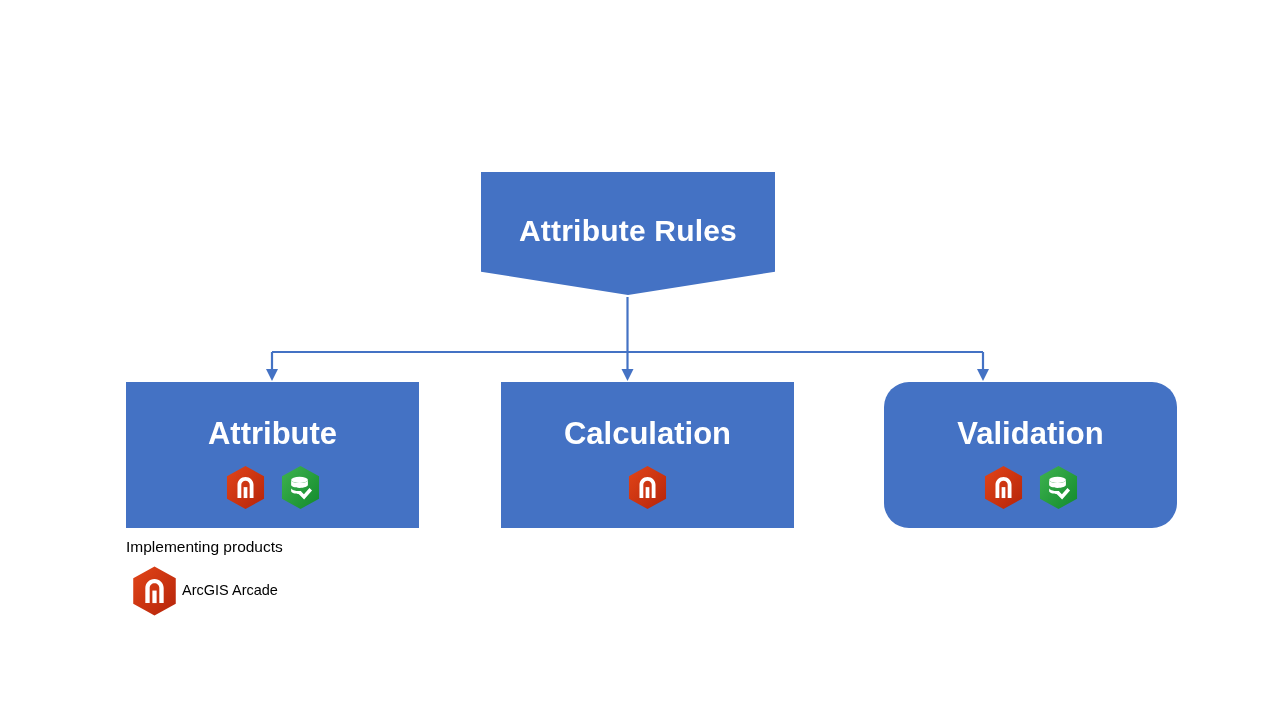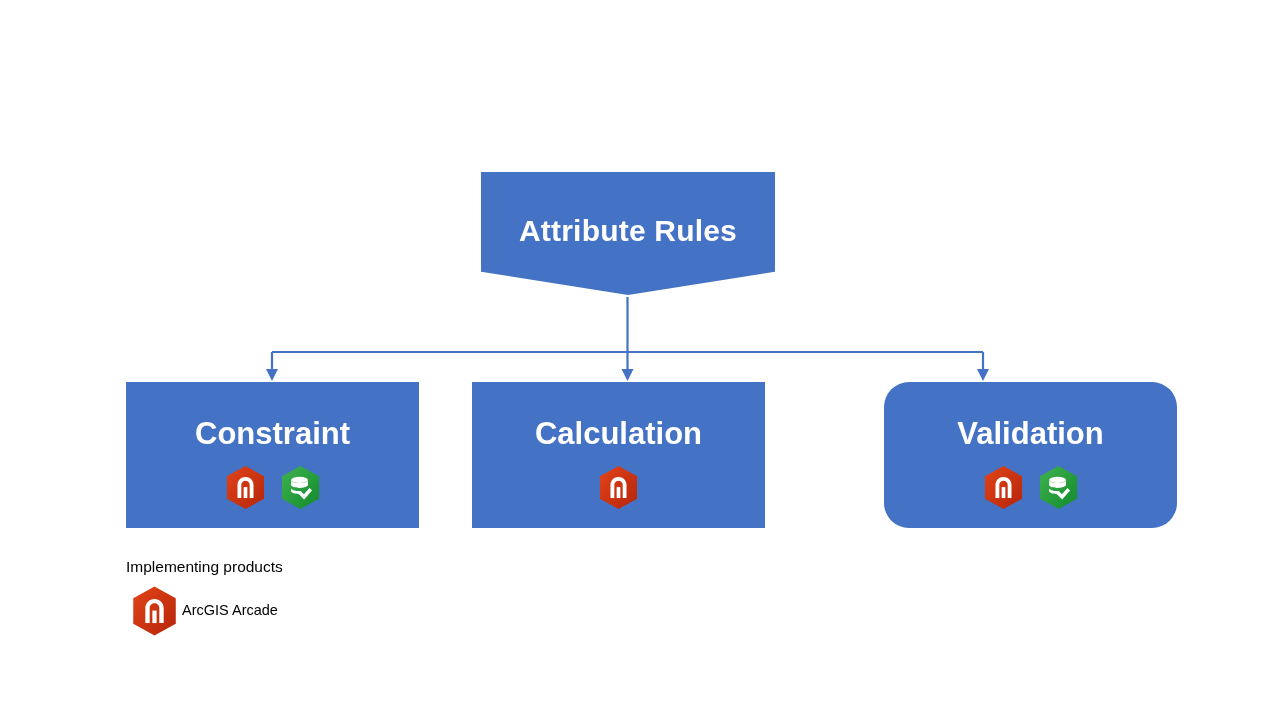--- a/index.html
+++ b/index.html
@@ -60,21 +60,21 @@
   .cat-box {
     position: absolute;
     top: 382px;
     height: 146px;
     background: #4472C4;
     display: flex;
     flex-direction: column;
     align-items: center;
   }
   .cat-box.pos-0 { left: 126px;  width: 293px; }
-  .cat-box.pos-1 { left: 472px;  width: 293px; }
+  .cat-box.pos-1 { left: 501px;  width: 293px; }
   .cat-box.pos-2 { left: 884px;  width: 293px; border-radius: 25px; }
 
   .cat-label {
     color: #ffffff;
     font-size: 31px;
     font-weight: bold;
     margin-top: 36px;
     line-height: 1;
     white-space: nowrap;
   }
@@ -91,21 +91,21 @@
   .hex-icon {
     display: block;
   }
   .hex-icon.size-box  { width: 41px; height: 45px; }
   .hex-icon.size-lgnd { width: 47px; height: 52px; }
 
   
   .legend {
     position: absolute;
     left: 126px;
-    top: 558px;
+    top: 538px;
     width: 420px;
   }
   .legend-title {
     font-size: 15.5px;
     color: #000000;
     line-height: 1.2;
     margin: 0 0 8px 0;
     white-space: nowrap;
   }
   .legend-items {
@@ -151,21 +151,21 @@
       <line x1="983" y1="352" x2="983" y2="372"></line>
     </g>
     <g fill="#4472C4">
       <polygon points="266,369 278,369 272,381"></polygon>
       <polygon points="621.5,369 633.5,369 627.5,381"></polygon>
       <polygon points="977,369 989,369 983,381"></polygon>
     </g>
   </svg>
 
   <div class="cat-box pos-0">
-    <span class="cat-label">Constraint</span>
+    <span class="cat-label">Attribute</span>
     <div class="cat-icons">
 
       <svg class="hex-icon size-box" viewBox="0 0 42 46">
         <defs>
           <linearGradient id="arcGradA" x1="0" y1="0" x2="1" y2="1">
             <stop offset="0%" stop-color="#E24518"></stop>
             <stop offset="100%" stop-color="#B5240A"></stop>
           </linearGradient>
         </defs>
         <polygon points="21,1 40,11.5 40,34.5 21,45 2,34.5 2,11.5" fill="url(#arcGradA)"></polygon>

